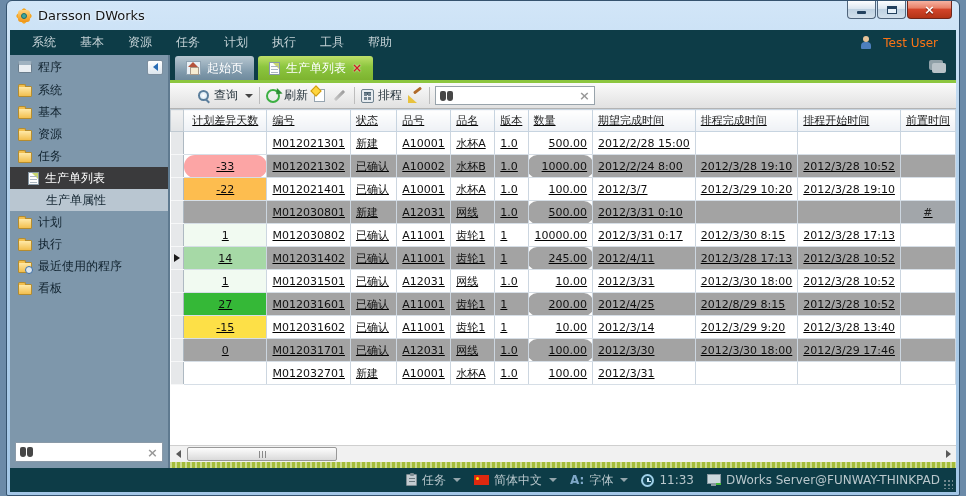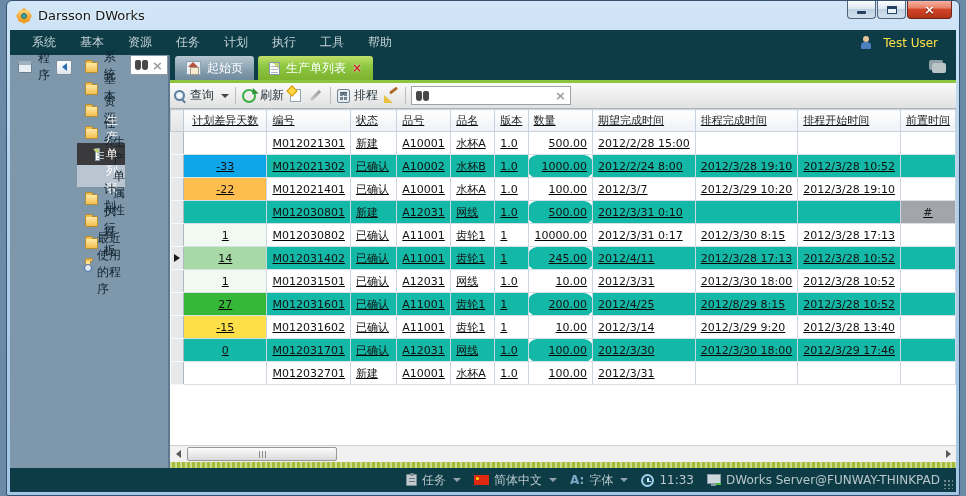--- a/index.html
+++ b/index.html
@@ -21,28 +21,28 @@
   .glyph-min{width:9px;height:3px;background:#23415e;border-radius:1px;margin-top:6px;}
   .glyph-max{width:10px;height:8px;border:1px solid #23415e;border-top:3px solid #23415e;background:#e8f2fa;}
   .glyph-close{color:#fff;font-weight:bold;font-size:13px;line-height:1;text-shadow:0 1px 1px #5a1308;}
   .icon-gear{width:16px;height:16px;position:relative;display:inline-block;}
   .icon-gear::before{content:'';position:absolute;inset:2px;background:#f5a623;border-radius:2px;transform:rotate(45deg);}
   .icon-gear::after{content:'';position:absolute;inset:2px;background:linear-gradient(#ffd27a,#ef9516);border-radius:3px;}
   .icon-gear .hub{position:absolute;left:5px;top:5px;width:6px;height:6px;background:#3fa7a0;border:1px solid #1d6d68;border-radius:50%;z-index:2;}
   
   .menubar{height:25px;background:#0d3c47;display:flex;align-items:center;padding:0 10px;font-size:12px;color:#c6d3d7;}
   .menu-item{padding:0 12px;cursor:default;}
-  .menubar .user{margin-left:auto;display:flex;align-items:center;gap:11px;color:#fde047;padding-right:8px;}
+  .menubar .user{margin-left:auto;display:flex;align-items:center;gap:11px;color:#f97316;padding-right:8px;}
   .icon-user{width:12px;height:13px;position:relative;display:inline-block;}
   .icon-user::before{content:'';position:absolute;left:3px;top:0;width:6px;height:6px;background:#e8c49a;border-radius:50%;}
   .icon-user::after{content:'';position:absolute;left:1px;bottom:0;width:10px;height:7px;background:#4d7fbe;border-radius:4px 4px 1px 1px;}
   
   .body{flex:1;display:flex;min-height:0;}
   
-  .sidebar{width:160px;background:#7e97ab;border-right:2px solid #5f7a90;display:flex;flex-direction:row;font-size:12px;color:#10222e;}
+  .sidebar{width:160px;background:#7e97ab;border-right:2px solid #5f7a90;display:flex;flex-direction:column;font-size:12px;color:#10222e;}
   .side-header{height:24px;display:flex;align-items:center;gap:6px;padding:0 5px 0 8px;}
   .side-header .lbl{flex:1;}
   .collapse-btn{width:16px;height:15px;background:linear-gradient(#fff,#dde6ee);border:1px solid #7d8f9f;border-radius:2px;
     display:flex;align-items:center;justify-content:center;}
   .collapse-btn .tri{width:0;height:0;border-top:4px solid transparent;border-bottom:4px solid transparent;border-right:5px solid #2a6db5;}
   .side-item{height:22px;display:flex;align-items:center;gap:6px;padding-left:8px;cursor:default;}
   .side-item.selected{background:#3a3a3c;color:#fff;padding-left:18px;}
   .side-item.child{background:#b9c6d1;padding-left:36px;}
   .icon-progs{width:14px;height:12px;background:#e9eef2;border:1px solid #6a7d8c;border-top:4px solid #9fb2c0;border-radius:2px;}
   .icon-folder{width:14px;height:11px;background:linear-gradient(#ffe9a8,#f2bf4e);border:1px solid #b58c2e;border-radius:1px;position:relative;margin-top:2px;}
@@ -62,21 +62,21 @@
   .tabstrip{height:28px;background:#0d3c47;border-bottom:3px solid #8cc63f;display:flex;align-items:flex-end;padding-left:5px;position:relative;}
   .tab{height:24px;display:flex;align-items:center;gap:6px;padding:0 11px;font-size:12px;border-radius:3px 3px 0 0;cursor:default;}
   .tab.home{background:linear-gradient(#b7c7d1,#7e98aa 70%,#6f8a9d);color:#fff;margin-right:4px;}
   .tab.active{background:linear-gradient(#bfe06a,#8cc63f 45%,#7db32f);color:#fff;}
   .tab .close-x{color:#cc2020;font-weight:bold;font-size:12px;text-shadow:0 0 2px #fff;}
   .icon-home{width:15px;height:14px;background:#e9f0f5;border:1px solid #8fa3b2;position:relative;}
   .icon-home::before{content:'';position:absolute;left:1px;top:0;width:0;height:0;border-left:5.5px solid transparent;border-right:5.5px solid transparent;border-bottom:5px solid #b5533c;}
   .icon-home::after{content:'';position:absolute;left:3px;top:5px;width:7px;height:6px;background:#f7ecd2;border:1px solid #a98;}
   .panels-icon{position:absolute;right:10px;bottom:7px;width:14px;height:10px;background:#b9c3c8;border-radius:2px;box-shadow:-3px -3px 0 #8fa0a7;}
   
-  .toolbar{height:26px;background:linear-gradient(#fafafa,#e1e1e1);border-bottom:1px solid #b3b3b3;display:flex;align-items:center;padding:0 0;font-size:12px;color:#1d2b33;}
+  .toolbar{height:26px;background:linear-gradient(#fafafa,#e1e1e1);border-bottom:1px solid #b3b3b3;display:flex;align-items:center;padding:0 24px;font-size:12px;color:#1d2b33;}
   .tbtn{display:flex;align-items:center;gap:4px;padding:2px 3px;border-radius:2px;}
   .caret{width:0;height:0;border-left:4px solid transparent;border-right:4px solid transparent;border-top:4px solid #444;margin-left:3px;}
   .sep{width:1px;height:17px;background:#bdbdbd;margin:0 3px;}
   .icon-mag{width:13px;height:13px;position:relative;}
   .icon-mag::before{content:'';position:absolute;left:1px;top:1px;width:7px;height:7px;border:2px solid #5b7e9c;border-radius:50%;background:radial-gradient(#fff,#cfe2f0);}
   .icon-mag::after{content:'';position:absolute;right:0;bottom:0;width:5px;height:2px;background:#5b7e9c;transform:rotate(45deg);}
   .icon-refresh{width:14px;height:14px;border:2.5px solid #3cb043;border-radius:50%;position:relative;}
   .icon-refresh::before{content:'';position:absolute;right:-4px;top:-1px;width:0;height:0;border-left:4px solid transparent;border-right:4px solid transparent;border-top:5px solid #2e8f36;transform:rotate(45deg);}
   .icon-newdoc{width:11px;height:13px;background:#fff;border:1px solid #97a5b0;position:relative;}
   .icon-newdoc::before{content:'';position:absolute;left:-3px;top:-3px;width:6px;height:6px;background:#ffd53e;transform:rotate(45deg);border:1px solid #cf9a10;}
@@ -89,21 +89,21 @@
   .icon-broom::after{content:'';position:absolute;left:0;bottom:0;width:0;height:0;border-bottom:8px solid #e8c23e;border-right:9px solid transparent;}
   .tool-search{width:160px;height:19px;background:#fff;border:1px solid #98a3ab;display:flex;align-items:center;gap:5px;padding:0 4px;margin-left:2px;}
   
   .tablewrap{flex:1;overflow:hidden;background:#fff;text-decoration:underline;}
   table{border-collapse:collapse;table-layout:fixed;font-size:11px;color:#111;}
   th{height:22px;background:linear-gradient(#ffffff,#eef1f5);border:1px solid #c7d4e0;font-weight:normal;color:#222;
      text-align:left;padding:0 5px;white-space:nowrap;overflow:hidden;}
   th.center{text-align:center;}
   th.ind-h{background:linear-gradient(#f2f2f2,#e2e4e6);border-color:#c0cad2;}
   td{height:23px;border-right:1px solid #ccd6e0;border-bottom:1px solid #d6dee6;padding:0 5px;white-space:nowrap;overflow:hidden;}
-  tr.even td{background:#14b8a6;}
+  tr.even td{background:#a3a3a3;}
   td.ind{background:#e6e8ea !important;border-right:1px solid #aeb9c2;border-bottom:1px solid #f6f7f8;padding:0 2px;}
   td.diff{text-align:center;}
   td.num{text-align:right;border-radius:9px;}
   td.extra.has{background:#a2a6aa !important;color:#222;text-align:center;padding:0 2px;}
   .sel-arrow{display:block;width:0;height:0;border-top:4px solid transparent;border-bottom:4px solid transparent;border-left:6px solid #1a1a1a;margin:0 auto;}
   
   .hscroll{height:17px;background:#f1f1f1;border-top:1px solid #cfcfcf;position:relative;}
   .hs-arrow{position:absolute;top:0;width:16px;height:16px;display:flex;align-items:center;justify-content:center;}
   .hs-arrow.left{left:0;} .hs-arrow.right{right:0;}
   .tri-l{width:0;height:0;border-top:4px solid transparent;border-bottom:4px solid transparent;border-right:5px solid #5a5a5a;}
@@ -209,26 +209,26 @@
           </div>
           <div class="side-item">
             <span class="icon-folder"></span>
             <span>计划</span>
           </div>
           <div class="side-item">
             <span class="icon-folder"></span>
             <span>执行</span>
           </div>
           <div class="side-item">
-            <span class="icon-folder"></span>
-            <span>看板</span>
-          </div>
-          <div class="side-item">
             <span class="icon-folder recent"></span>
             <span>最近使用的程序</span>
+          </div>
+          <div class="side-item">
+            <span class="icon-folder"></span>
+            <span>看板</span>
           </div>
         </div>
       <div class="side-fill"></div>
       <div class="side-search">
         <span class="icon-binoc"></span>
         <span class="xmark">×</span>
       </div>
     </div>
 
     <div class="content">
@@ -319,21 +319,21 @@
                 <td>水杯A</td>
                 <td>1.0</td>
                 <td class="num">500.00</td>
                 <td>2012/2/28 15:00</td>
                 <td></td>
                 <td></td>
                 <td class="extra"></td>
               </tr>
               <tr class="even">
                 <td class="ind"></td>
-                <td class="diff" style="background: #0ea5e9;">-33</td>
+                <td class="diff" style="background: #fca5a5; border-radius: 11px;">-33</td>
                 <td>M012021302</td>
                 <td>已确认</td>
                 <td>A10002</td>
                 <td>水杯B</td>
                 <td>1.0</td>
                 <td class="num">1000.00</td>
                 <td>2012/2/24 8:00</td>
                 <td>2012/3/28 19:10</td>
                 <td>2012/3/28 10:52</td>
                 <td class="extra"></td>

